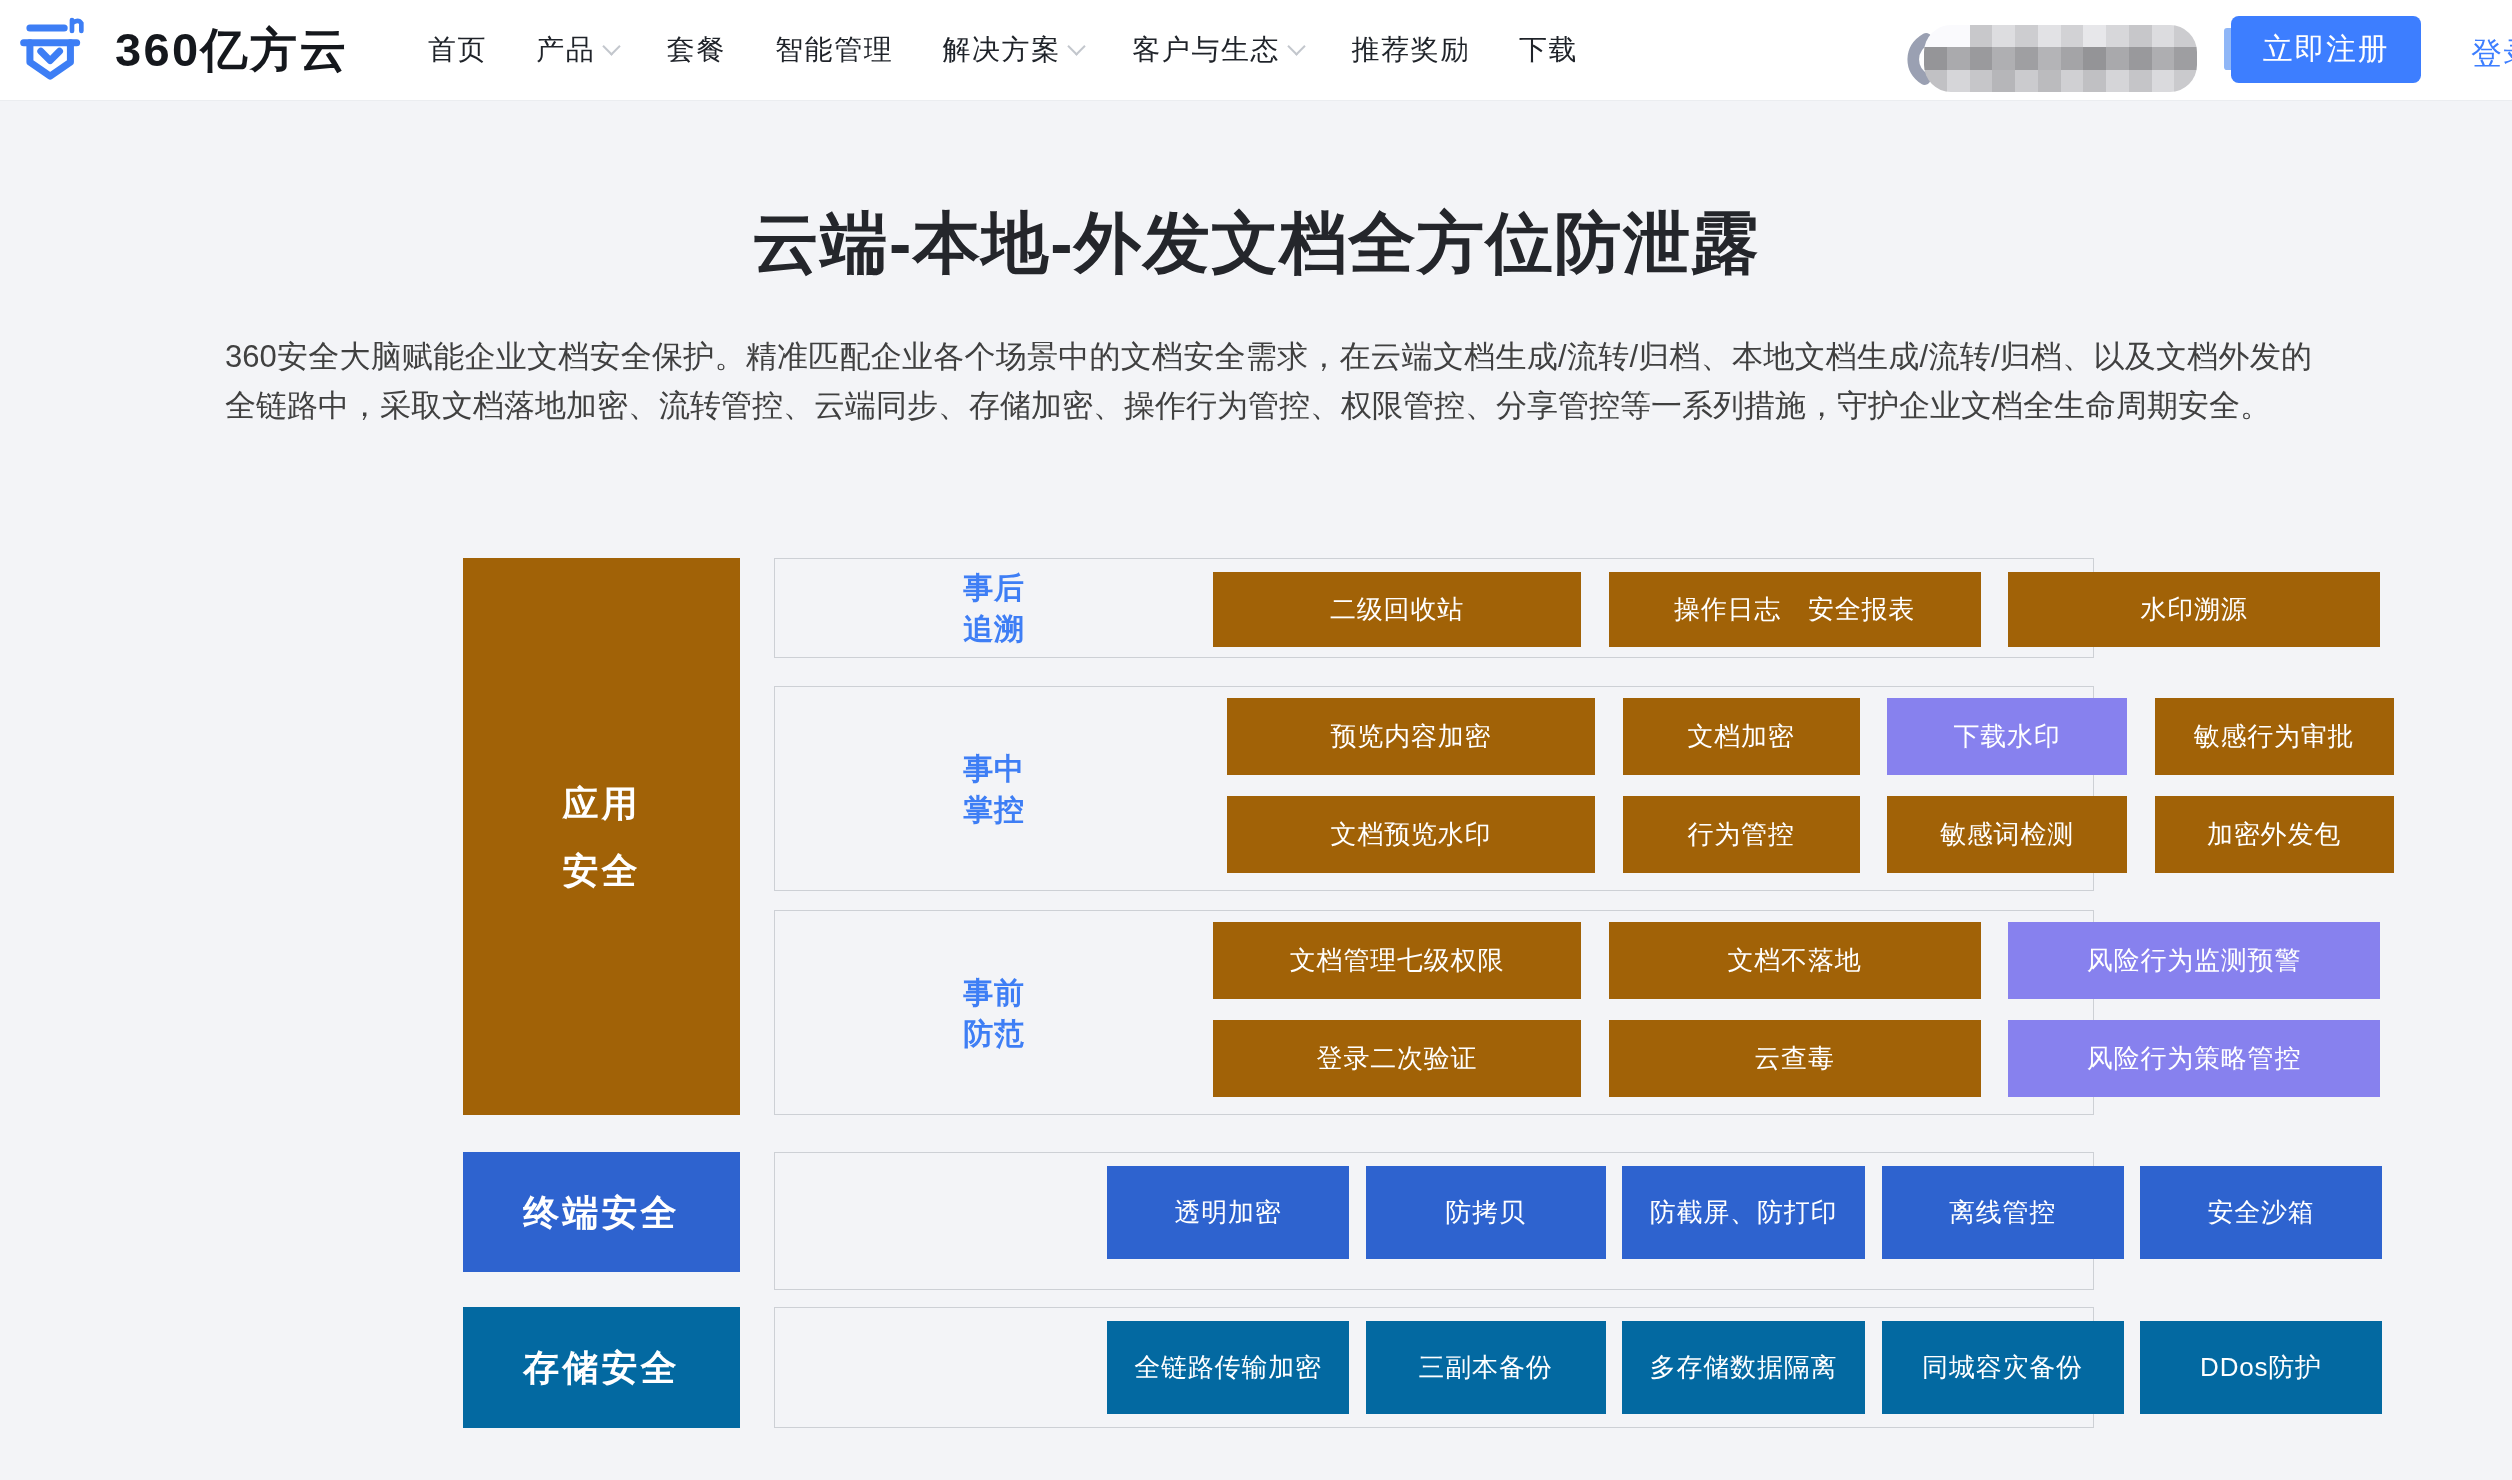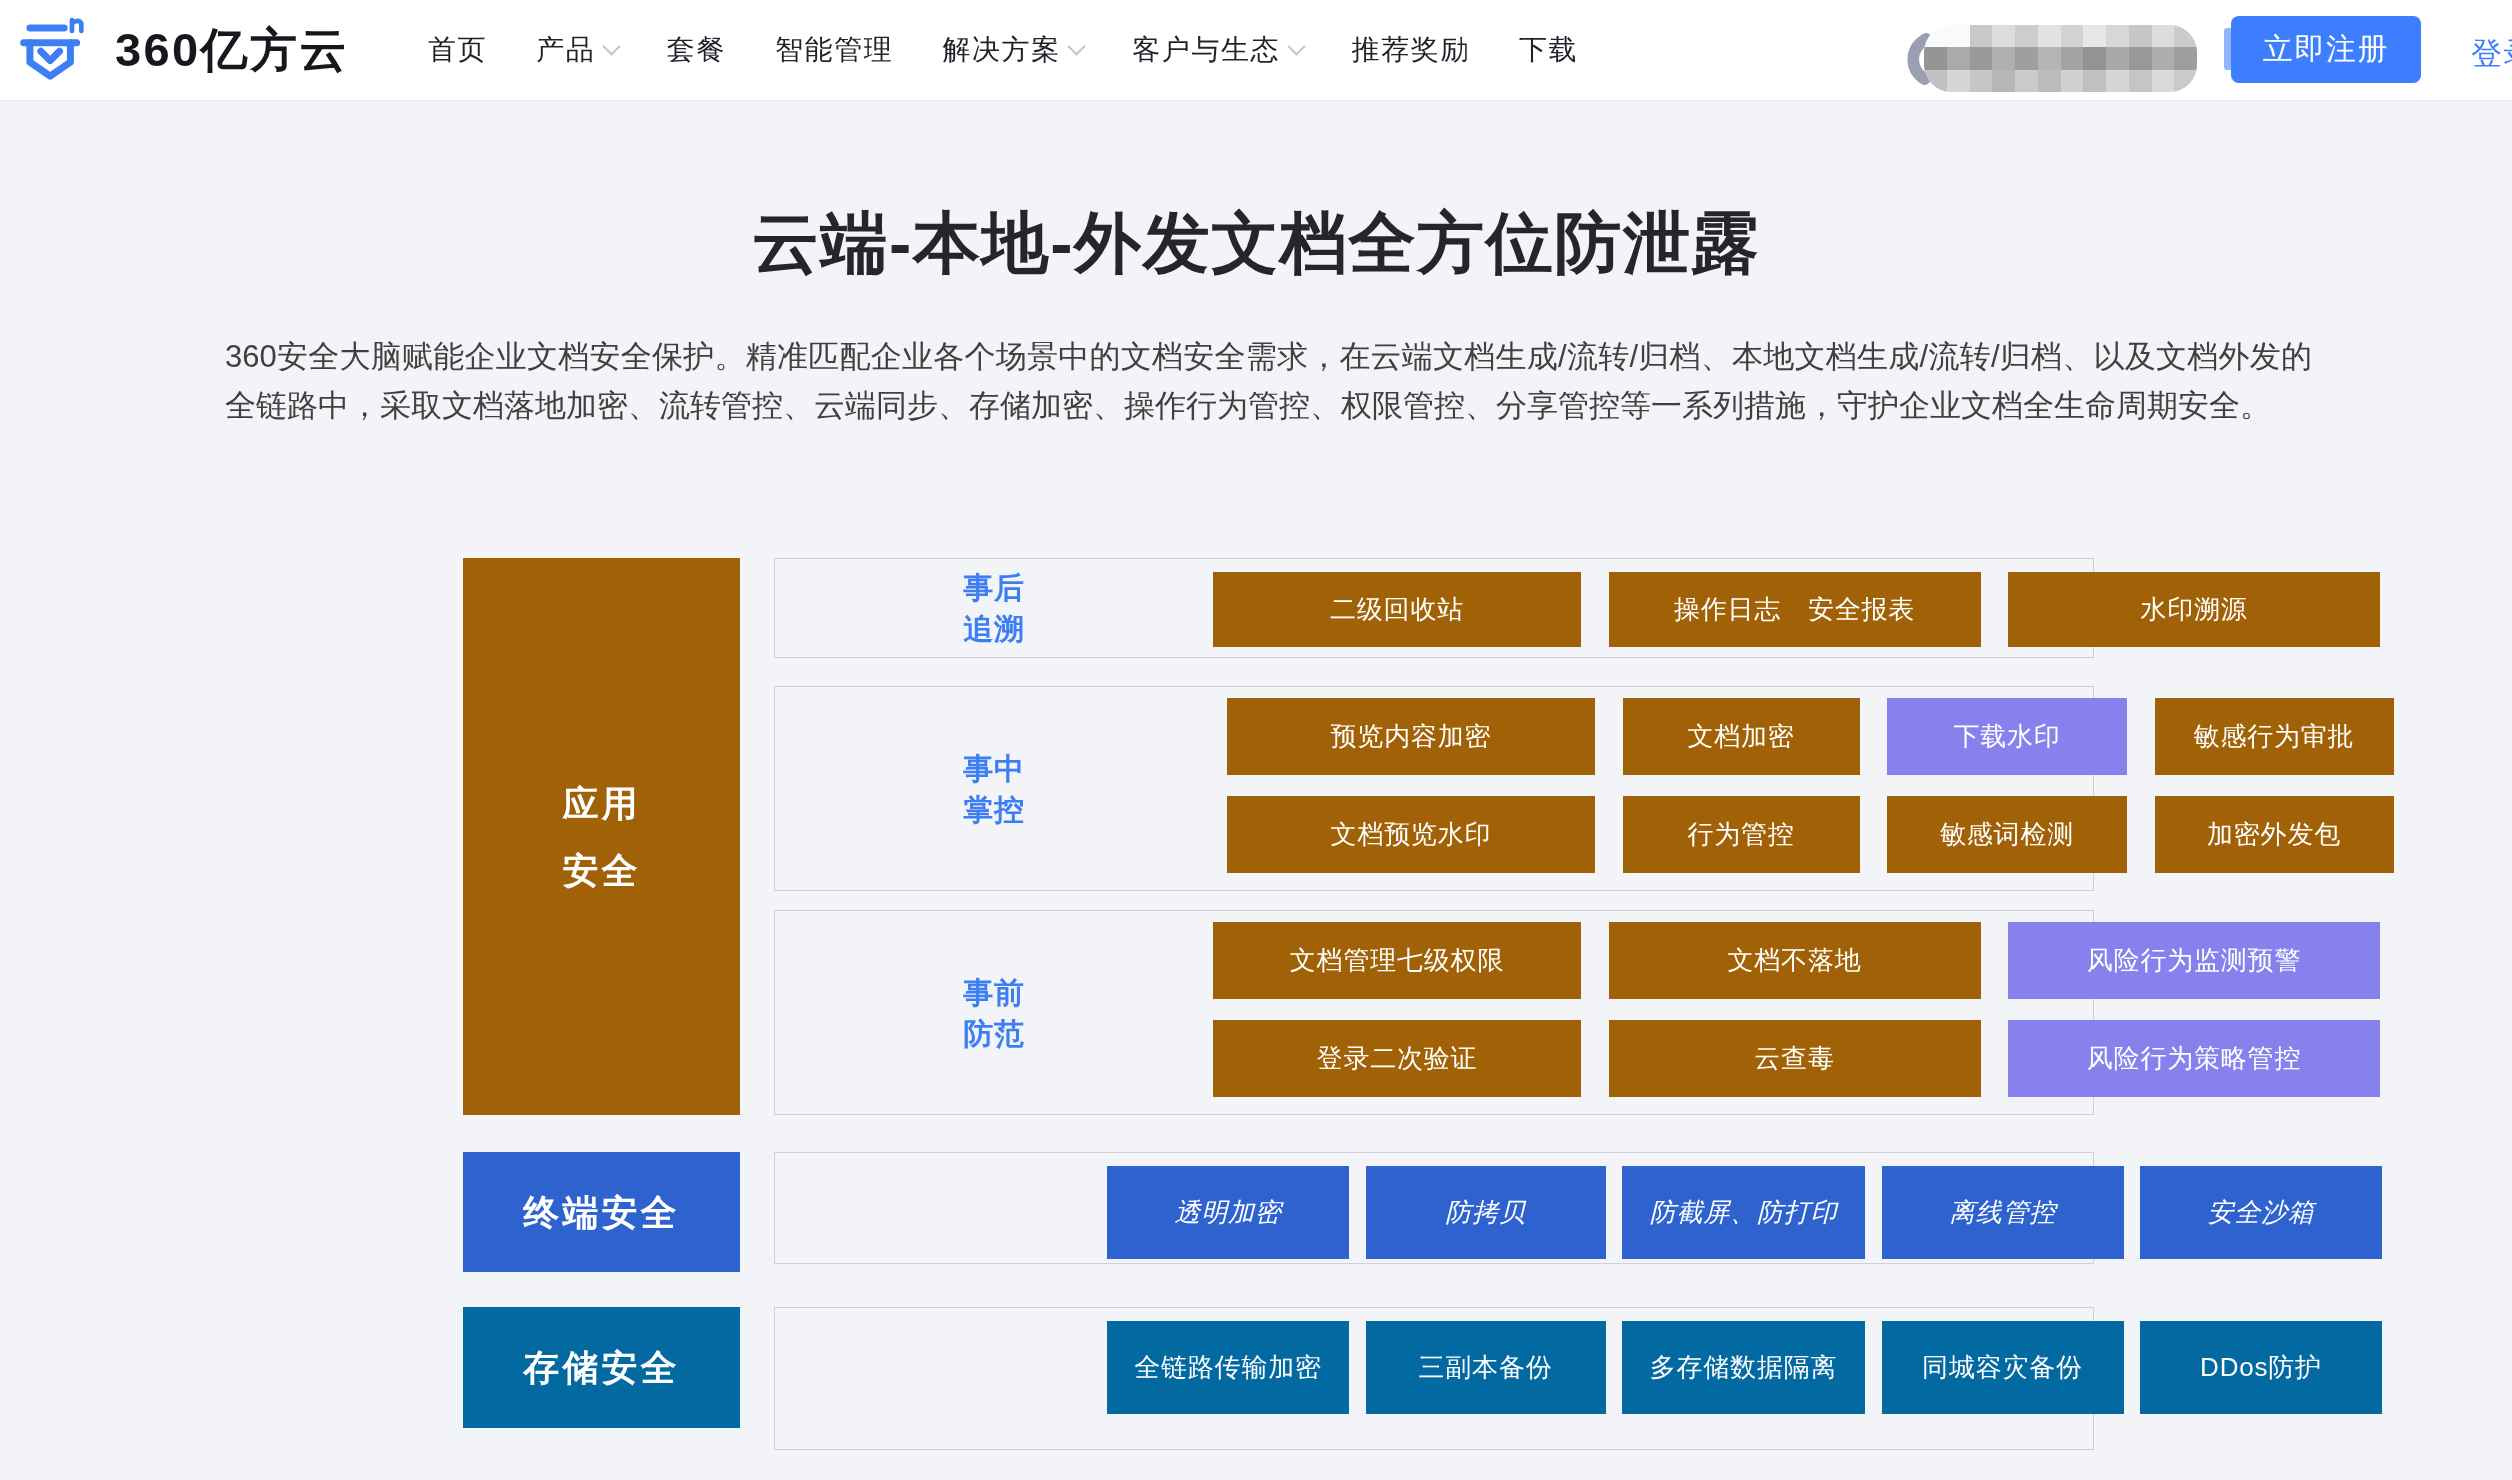--- a/index.html
+++ b/index.html
@@ -229,30 +229,30 @@
 防范</div>
       <div class="rows" style="left: 438px; top: 11px; grid-template-columns: 368px 372px 372px; gap: 21px 27.5px; grid-auto-rows: 77px;">
         <div class="fbox v-blue">文档管理七级权限</div>
         <div class="fbox v-blue">文档不落地</div>
         <div class="fbox v-purple">风险行为监测预警</div>
         <div class="fbox v-blue">登录二次验证</div>
         <div class="fbox v-blue">云查毒</div>
         <div class="fbox v-purple">风险行为策略管控</div>
       </div>
     </div>
-    <div class="sec" style="top: 594px; height: 112px; font-style: italic;">
+    <div class="sec" style="top: 594px; height: 138px;">
       <div class="rows" style="left: 332px; top: 13.3px; grid-template-columns: 242px 240px 243px 242px 242px; gap: 0px 16.5px; grid-auto-rows: 93px;">
         <div class="fbox v-dark">透明加密</div>
         <div class="fbox v-dark">防拷贝</div>
         <div class="fbox v-dark">防截屏、防打印</div>
         <div class="fbox v-dark">离线管控</div>
         <div class="fbox v-dark">安全沙箱</div>
       </div>
     </div>
-    <div class="sec" style="top: 749px; height: 143px;">
+    <div class="sec" style="top: 749px; height: 121px;">
       <div class="rows" style="left: 332px; top: 13.3px; grid-template-columns: 242px 240px 243px 242px 242px; gap: 0px 16.5px; grid-auto-rows: 93px;">
         <div class="fbox v-light">全链路传输加密</div>
         <div class="fbox v-light">三副本备份</div>
         <div class="fbox v-light">多存储数据隔离</div>
         <div class="fbox v-light">同城容灾备份</div>
         <div class="fbox v-light">DDos防护</div>
       </div>
     </div>
   </div>
 

